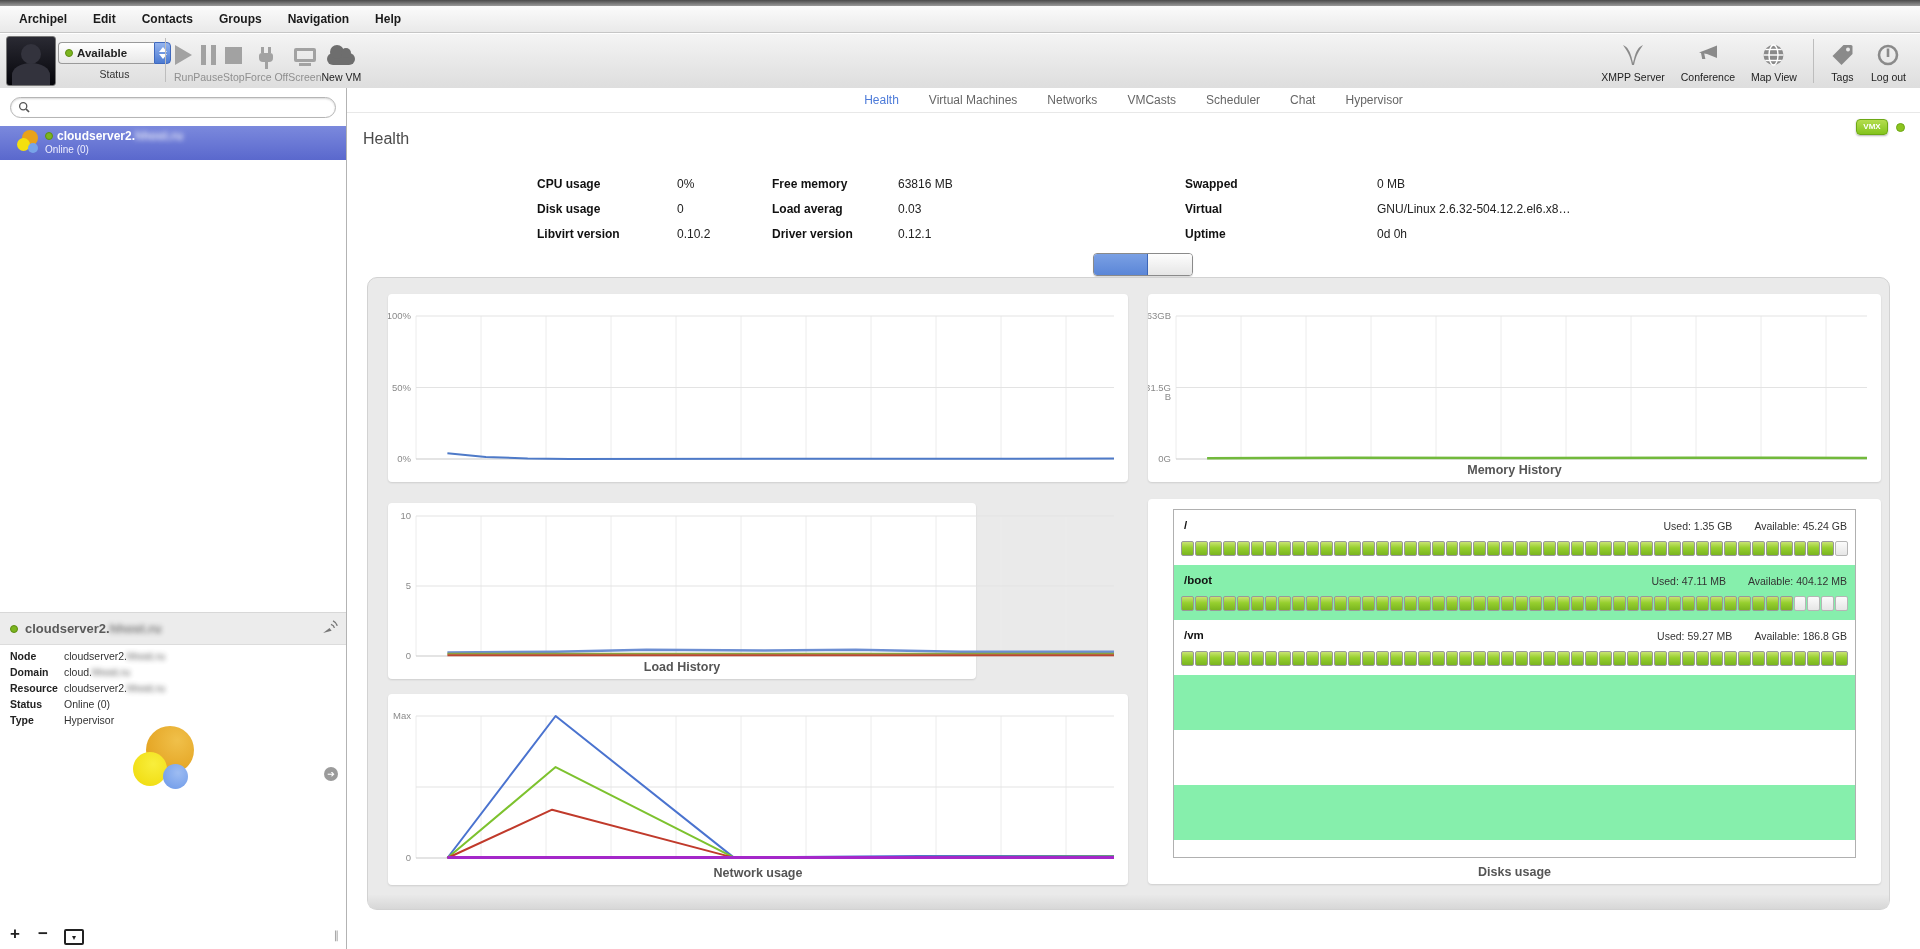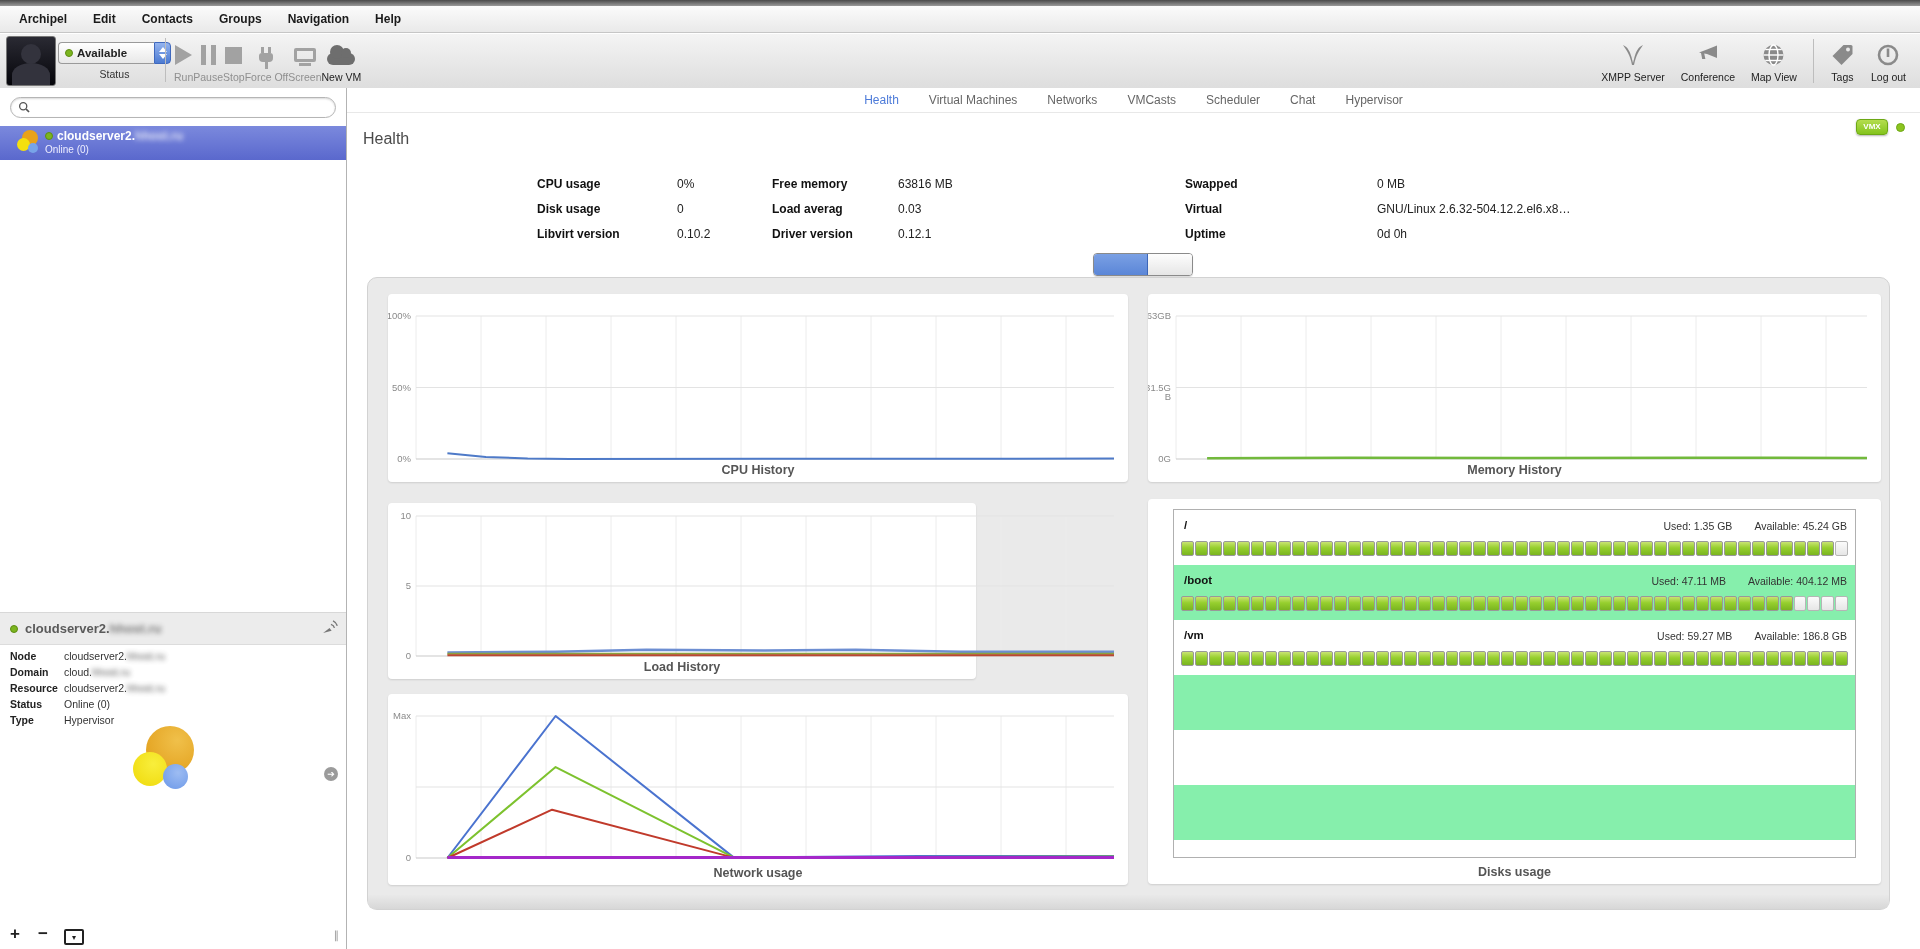--- a/index.html
+++ b/index.html
@@ -378,21 +378,21 @@
         <line x1="548" y1="22" x2="548" y2="165" stroke="#ececec" stroke-width="1"></line>
         <line x1="613" y1="22" x2="613" y2="165" stroke="#ececec" stroke-width="1"></line>
         <line x1="678" y1="22" x2="678" y2="165" stroke="#ececec" stroke-width="1"></line>
         <line x1="28" y1="22" x2="726" y2="22" stroke="#e3e3e3" stroke-width="1"></line>
         <text x="23" y="25" text-anchor="end" fill="#8a8a8a" font-size="9.5">100%</text>
         <line x1="28" y1="93.5" x2="726" y2="93.5" stroke="#e3e3e3" stroke-width="1"></line>
         <text x="23" y="96.5" text-anchor="end" fill="#8a8a8a" font-size="9.5">50%</text>
         <line x1="28" y1="165" x2="726" y2="165" stroke="#c9c9c9" stroke-width="1"></line>
         <text x="23" y="168" text-anchor="end" fill="#8a8a8a" font-size="9.5">0%</text>
         <polyline points="59.4,159.3 97.8,162.9 139.7,164.4 181.6,164.9 726.0,164.6" fill="none" stroke="#4e7ac8" stroke-width="2" stroke-linejoin="round"></polyline>
-      </svg><div class="chart-title">CPU History</div></div>
+      </svg></div>
   <div class="chart-card" id="card-mem"><svg width="733" height="188">
         <line x1="28" y1="22" x2="28" y2="165" stroke="#ececec" stroke-width="1"></line>
         <line x1="93" y1="22" x2="93" y2="165" stroke="#ececec" stroke-width="1"></line>
         <line x1="158" y1="22" x2="158" y2="165" stroke="#ececec" stroke-width="1"></line>
         <line x1="223" y1="22" x2="223" y2="165" stroke="#ececec" stroke-width="1"></line>
         <line x1="288" y1="22" x2="288" y2="165" stroke="#ececec" stroke-width="1"></line>
         <line x1="353" y1="22" x2="353" y2="165" stroke="#ececec" stroke-width="1"></line>
         <line x1="418" y1="22" x2="418" y2="165" stroke="#ececec" stroke-width="1"></line>
         <line x1="483" y1="22" x2="483" y2="165" stroke="#ececec" stroke-width="1"></line>
         <line x1="548" y1="22" x2="548" y2="165" stroke="#ececec" stroke-width="1"></line>

